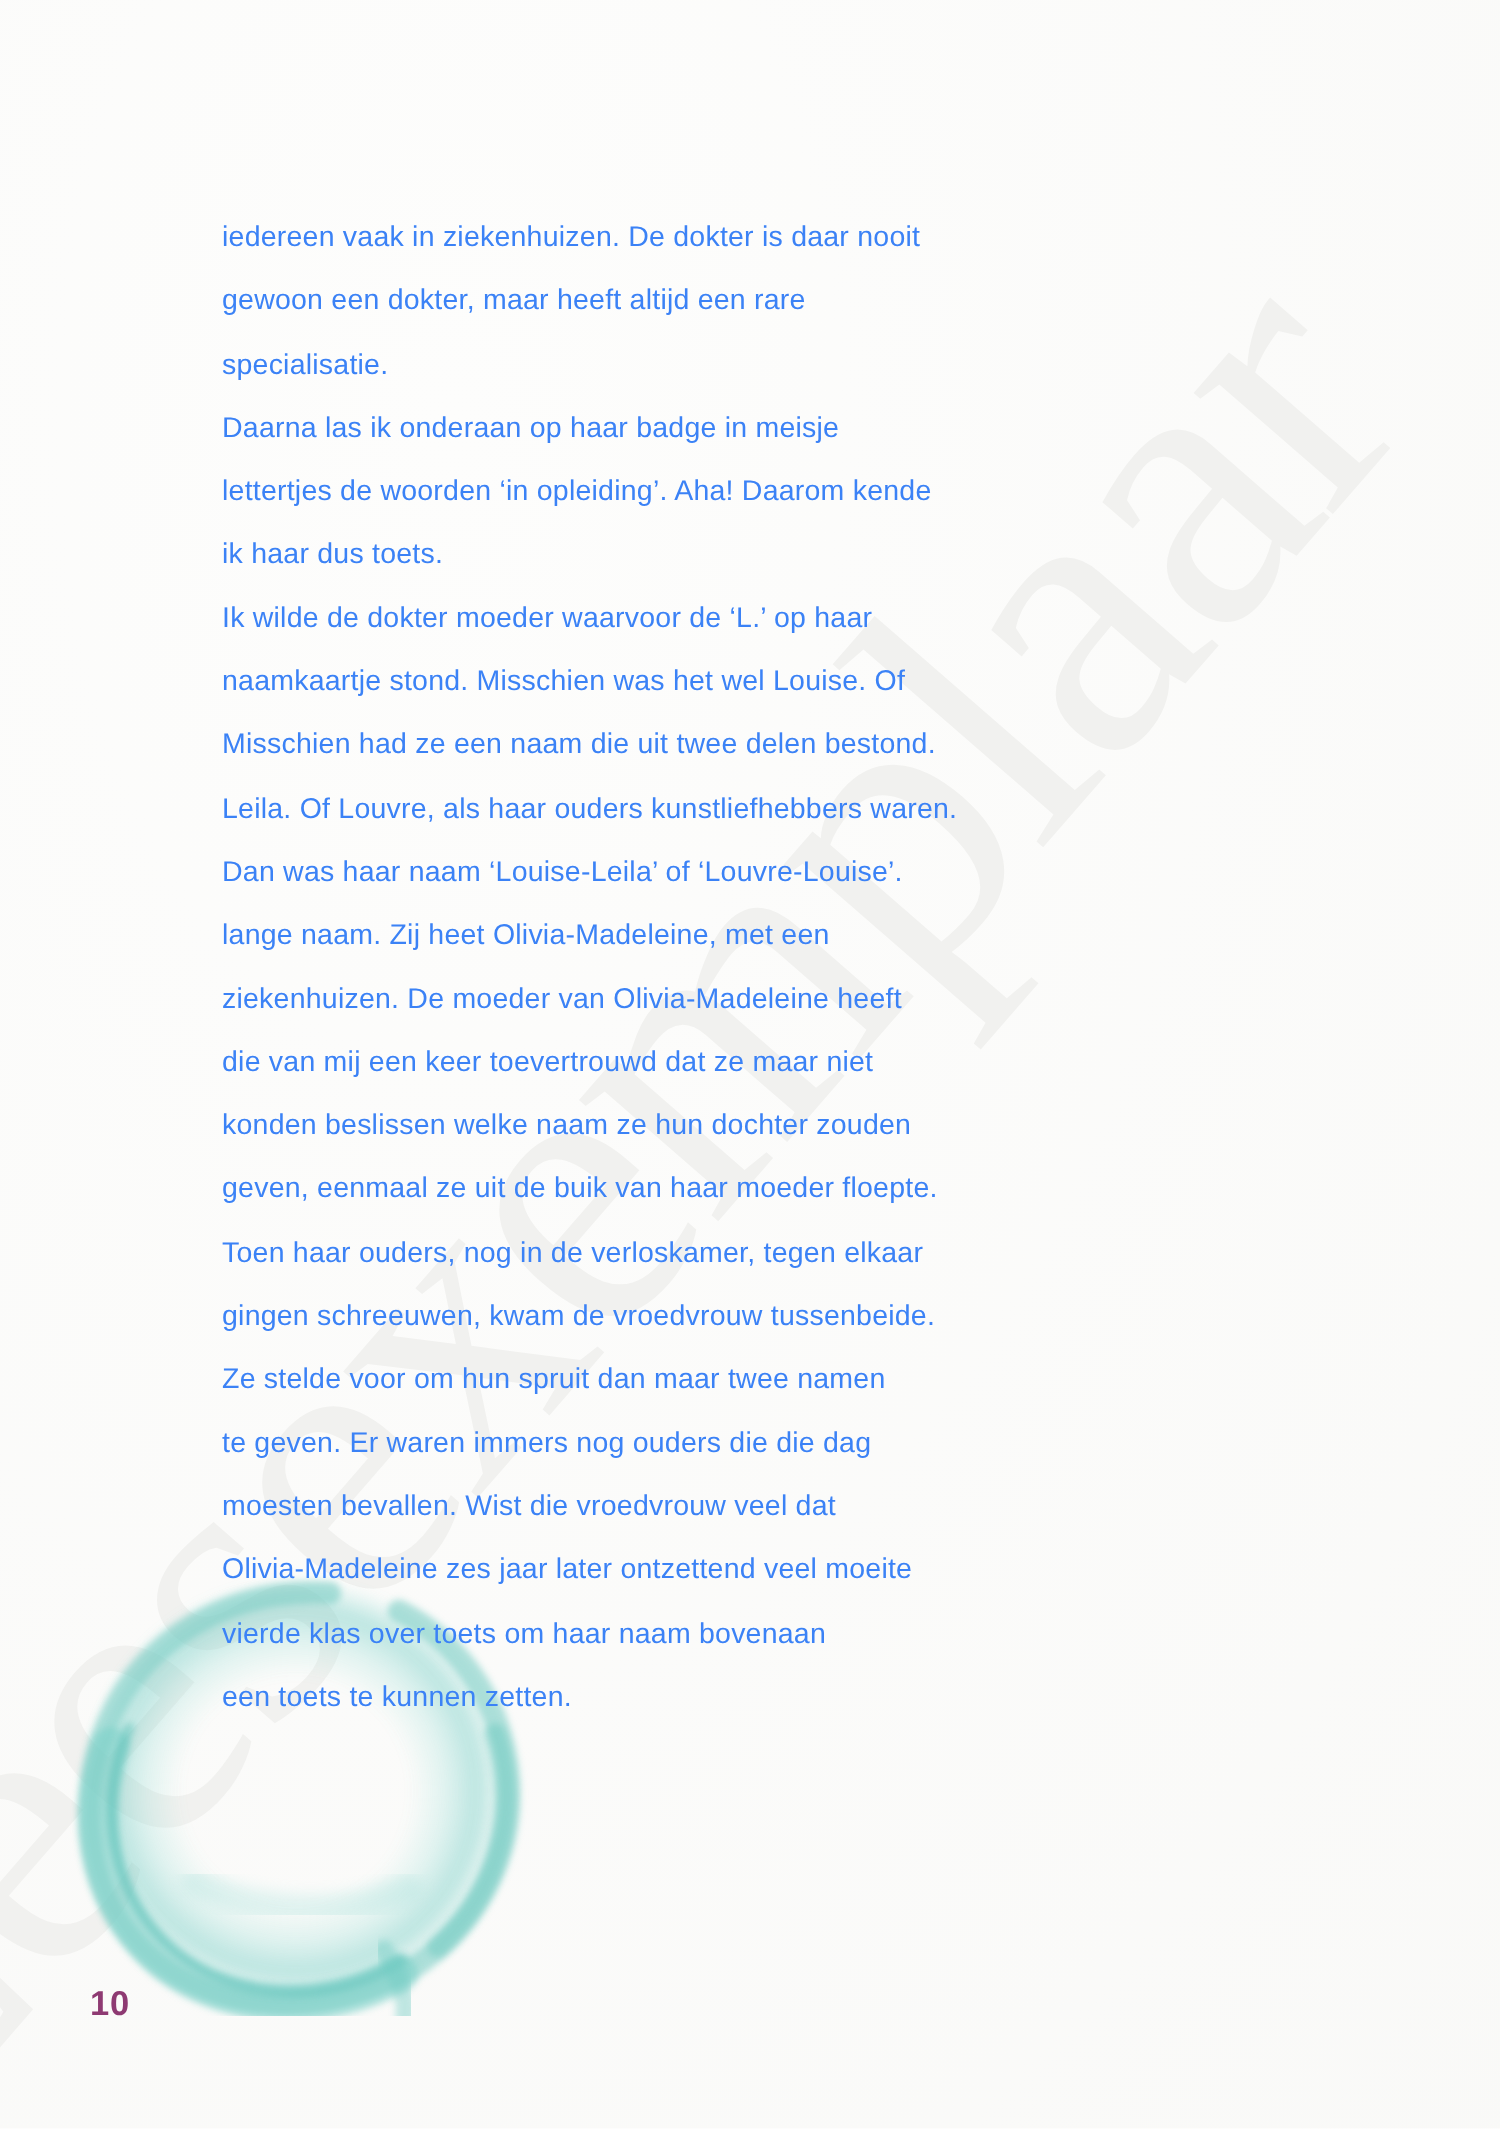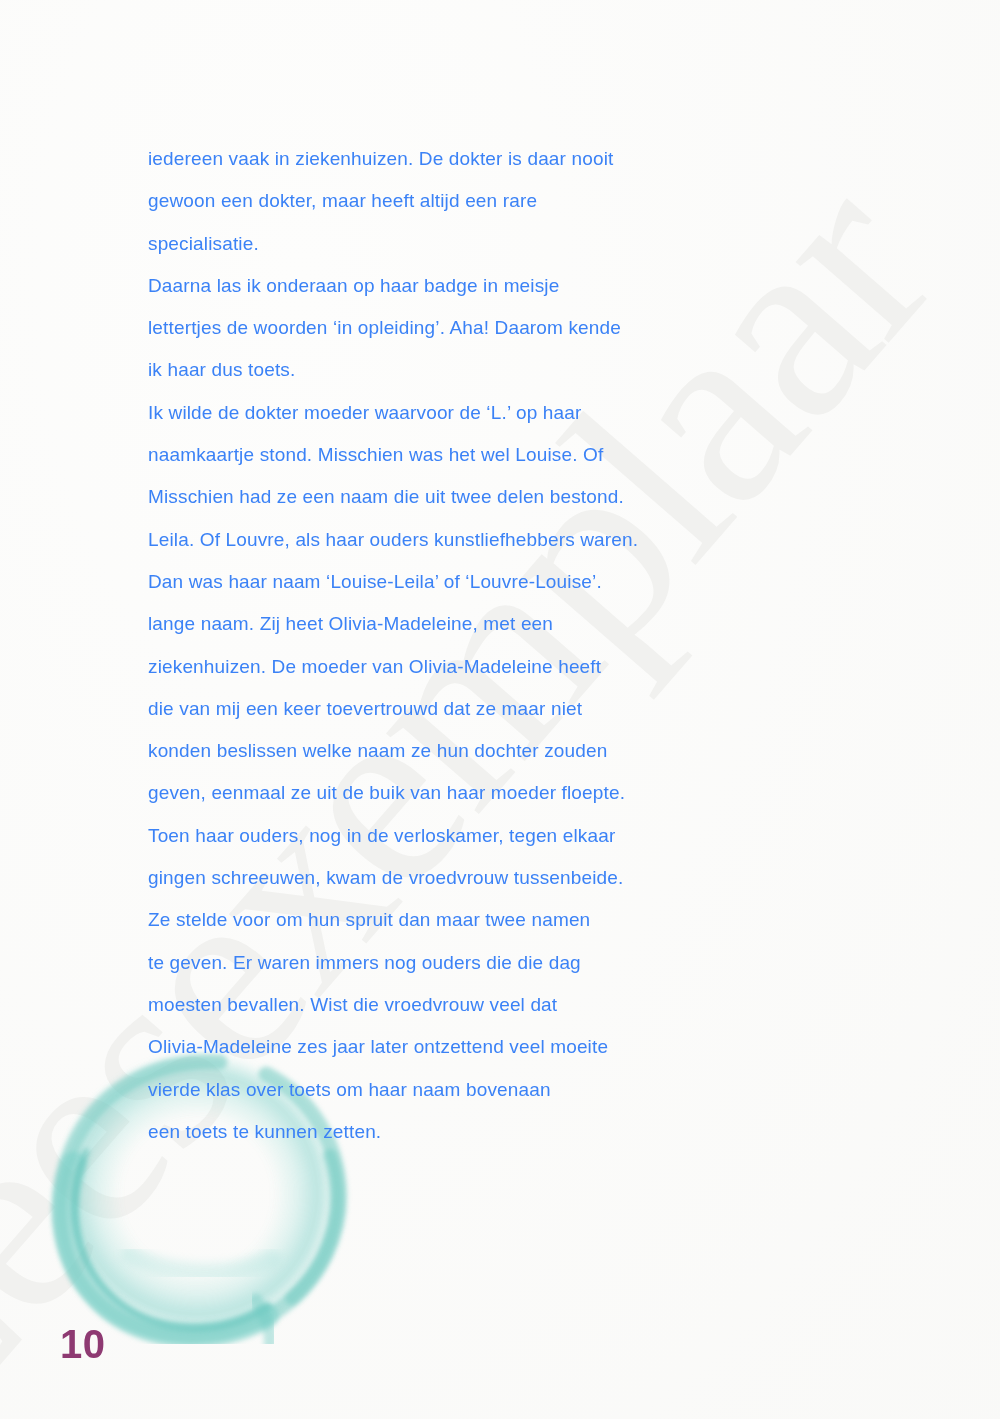--- a/index.html
+++ b/index.html
@@ -85,21 +85,21 @@
     white-space: nowrap;
   }
 
   
   .page-number {
     position: absolute;
     left: 60px;
     top: 1322px;
     z-index: 4;
     font-family: "Liberation Sans", sans-serif;
-    font-size: 40px;
+    font-size: 23px;
     font-weight: 700;
     color: #8e3a72;
     letter-spacing: 0.5px;
   }
 </style>
 </head>
 <body>
 
 <div class="page">
 

